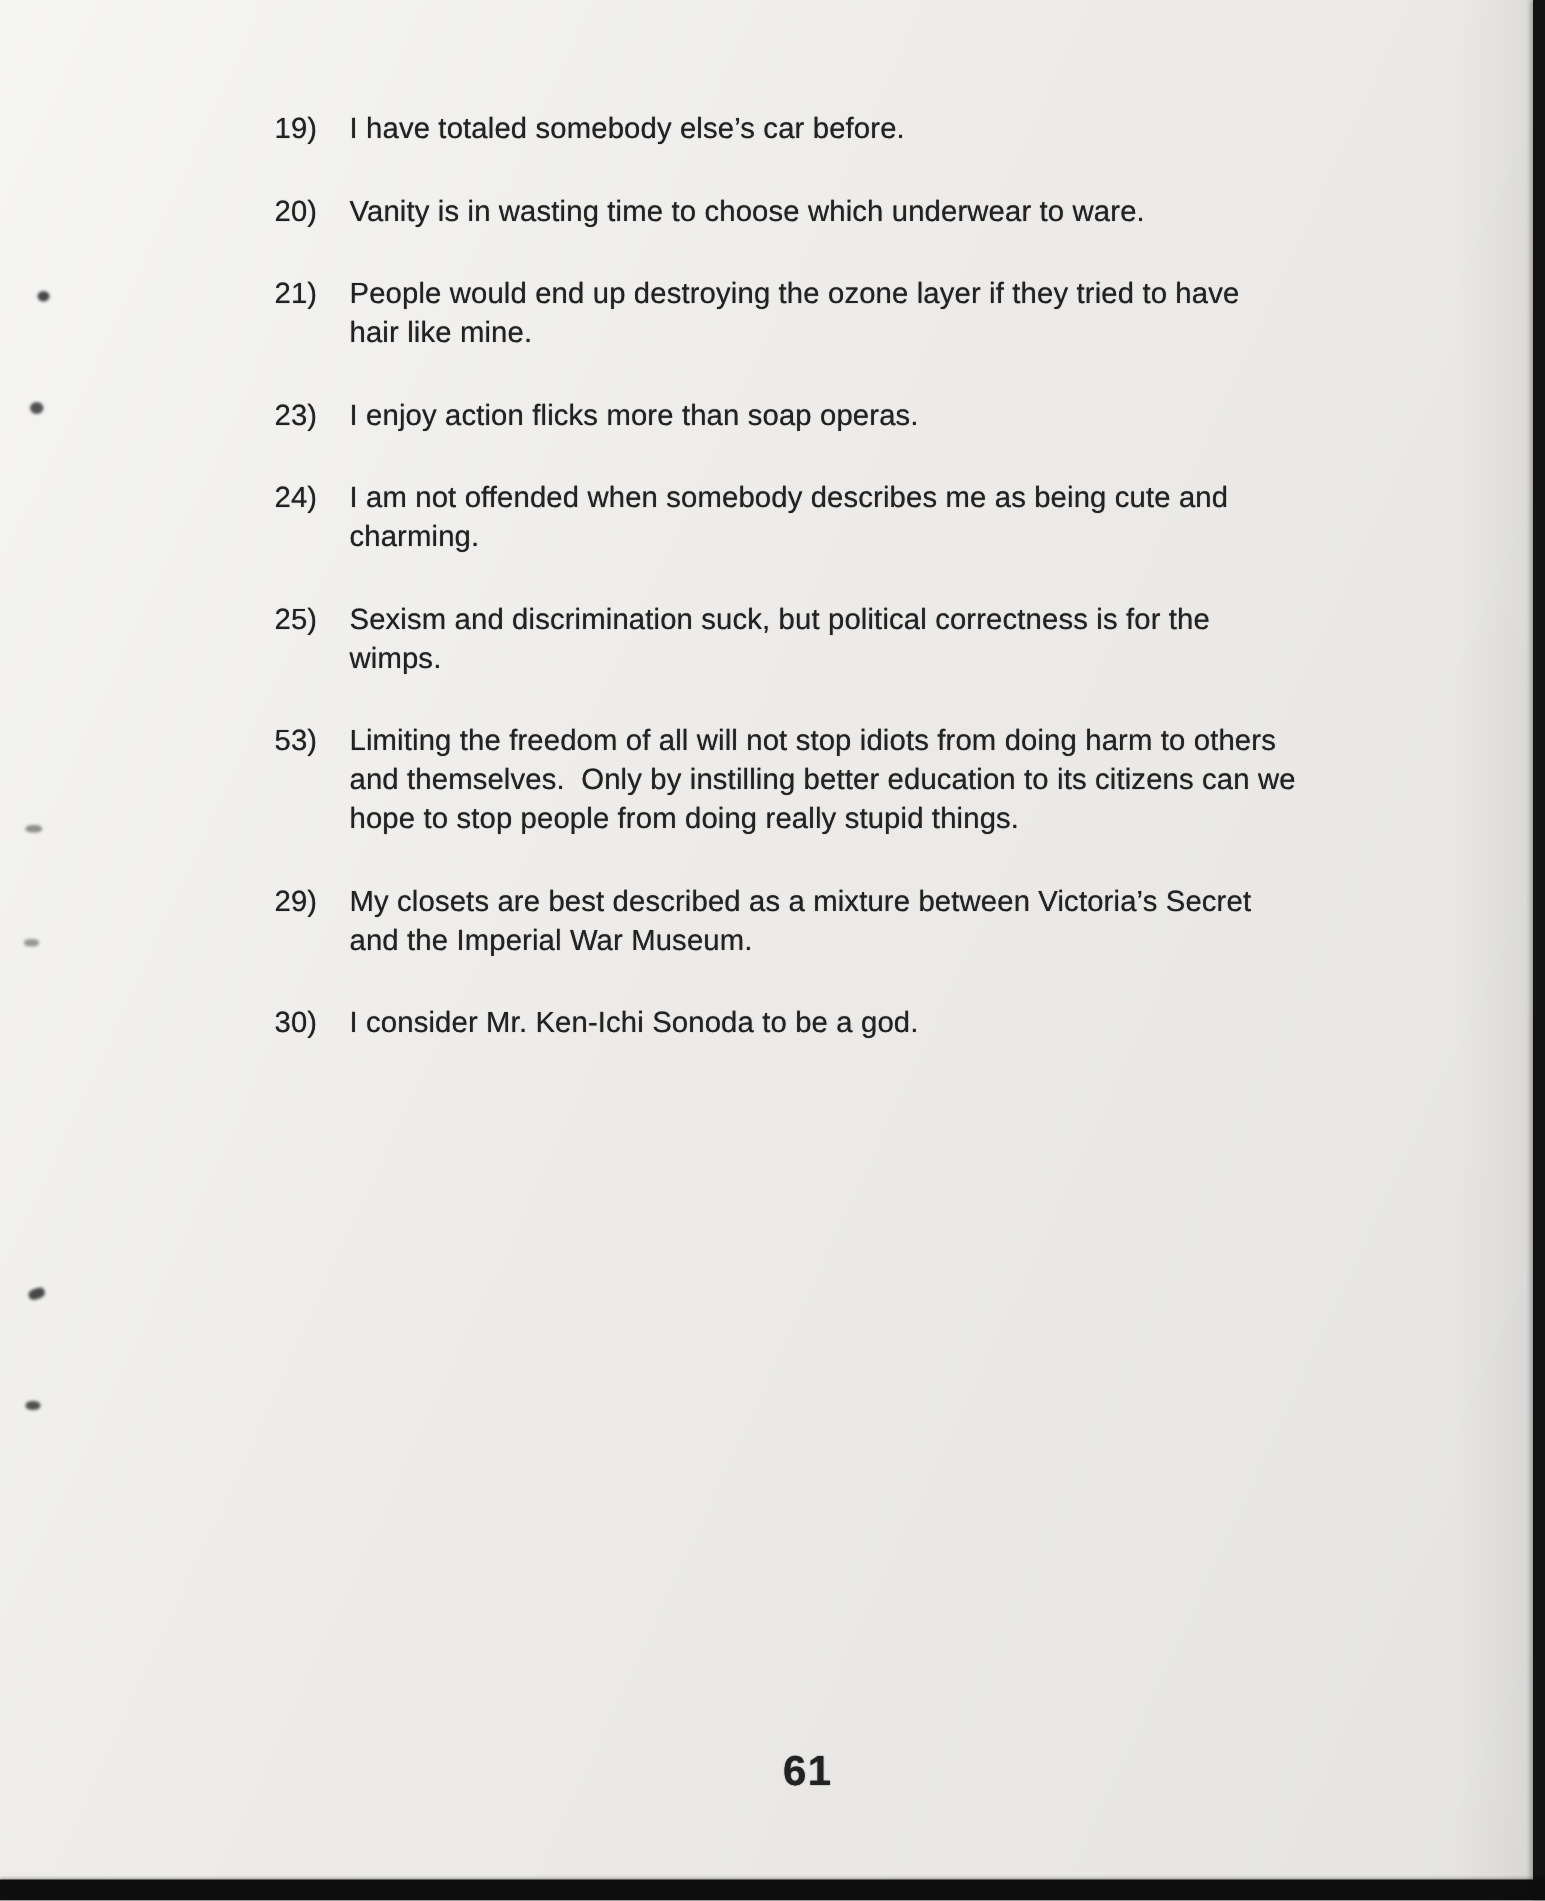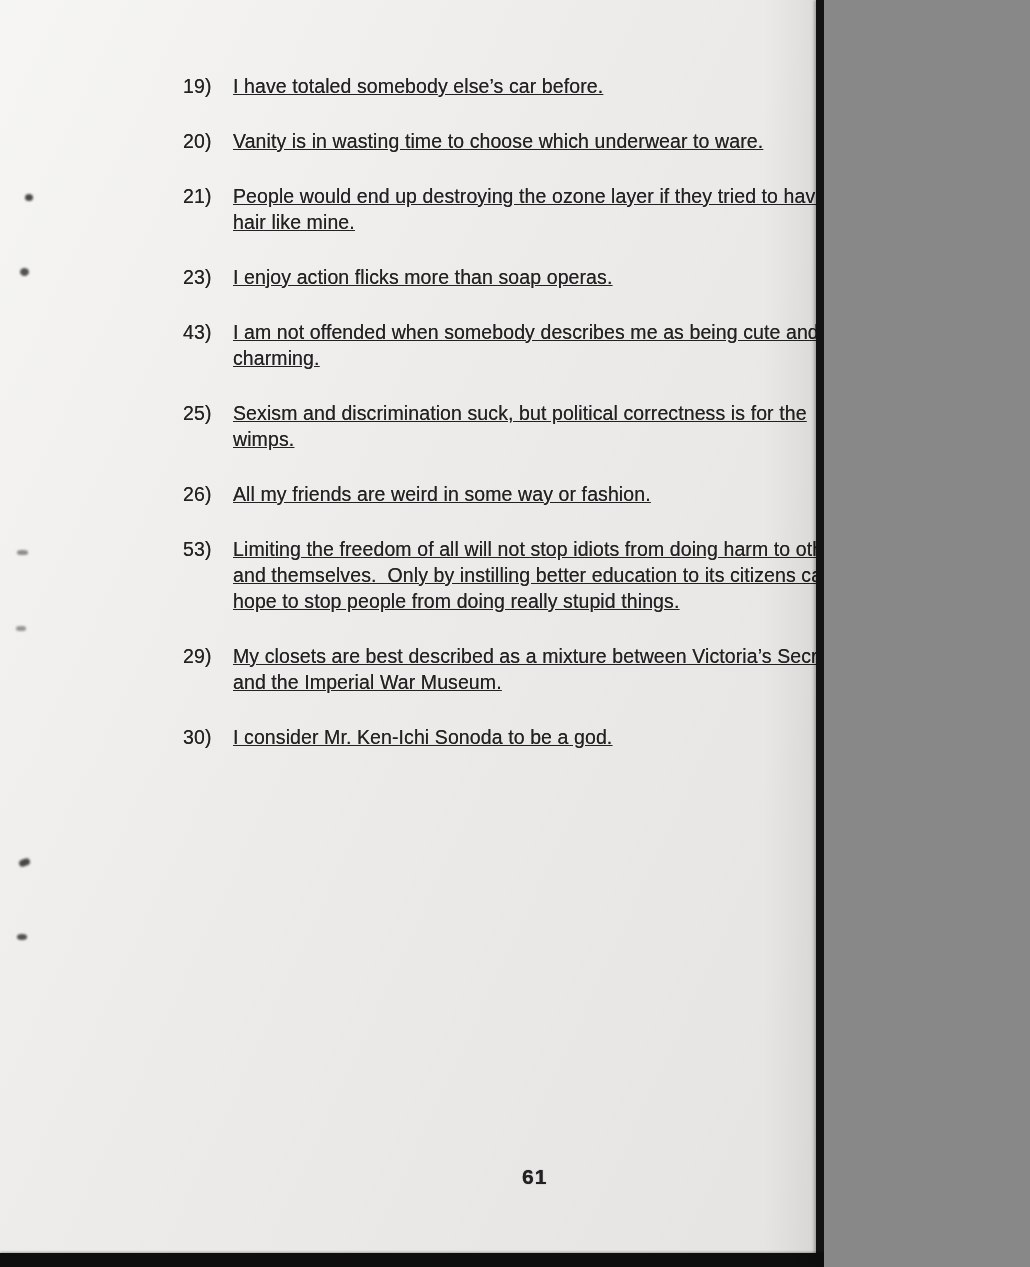--- a/index.html
+++ b/index.html
@@ -2,21 +2,21 @@
 <html><head>
 <meta charset="utf-8">
 <style>
   html, body {
     margin: 0;
     padding: 0;
     background: #888;
   }
   .page {
     position: relative;
-    width: 824px;
+    width: 1030px;
     height: 1267px;
     background:
       linear-gradient(115deg, rgba(255,255,255,0.35) 0%, rgba(0,0,0,0.02) 45%, rgba(0,0,0,0.05) 100%),
       #f1f0ee;
     overflow: hidden;
     font-family: "Liberation Sans", "DejaVu Sans", sans-serif;
     color: #222;
   }
   
   .page::after {
@@ -42,27 +42,26 @@
     text-shadow: 0 0 0.6px rgba(25,25,25,0.75);
   }
   .item .num {
     flex: 0 0 50px;
     white-space: nowrap;
   }
   .item .text {
     flex: 1 1 auto;
     white-space: pre-wrap;
     max-width: 760px;
-    text-decoration: underline;
   }
   .page-number {
     position: absolute;
     left: 522px;
     top: 1165px;
-    font-size: 21px;
+    font-size: 28px;
     font-weight: 700;
     letter-spacing: 1px;
     text-shadow: 0 0 0.8px rgba(15,15,15,0.9);
   }
   
   .edge-strip-right {
     position: absolute;
     top: 0;
     right: 0;
     width: 8px;
@@ -109,32 +108,28 @@
     <div class="item">
       <span class="num">21)</span>
       <span class="text">People would end up destroying the ozone layer if they tried to have
 hair like mine.</span>
     </div>
     <div class="item">
       <span class="num">23)</span>
       <span class="text">I enjoy action flicks more than soap operas.</span>
     </div>
     <div class="item">
-      <span class="num">43)</span>
+      <span class="num">24)</span>
       <span class="text">I am not offended when somebody describes me as being cute and
 charming.</span>
     </div>
     <div class="item">
       <span class="num">25)</span>
       <span class="text">Sexism and discrimination suck, but political correctness is for the
 wimps.</span>
-    </div>
-    <div class="item">
-      <span class="num">26)</span>
-      <span class="text">All my friends are weird in some way or fashion.</span>
     </div>
     <div class="item">
       <span class="num">53)</span>
       <span class="text">Limiting the freedom of all will not stop idiots from doing harm to others
 and themselves.  Only by instilling better education to its citizens can we
 hope to stop people from doing really stupid things.</span>
     </div>
     <div class="item">
       <span class="num">29)</span>
       <span class="text">My closets are best described as a mixture between Victoria’s Secret

